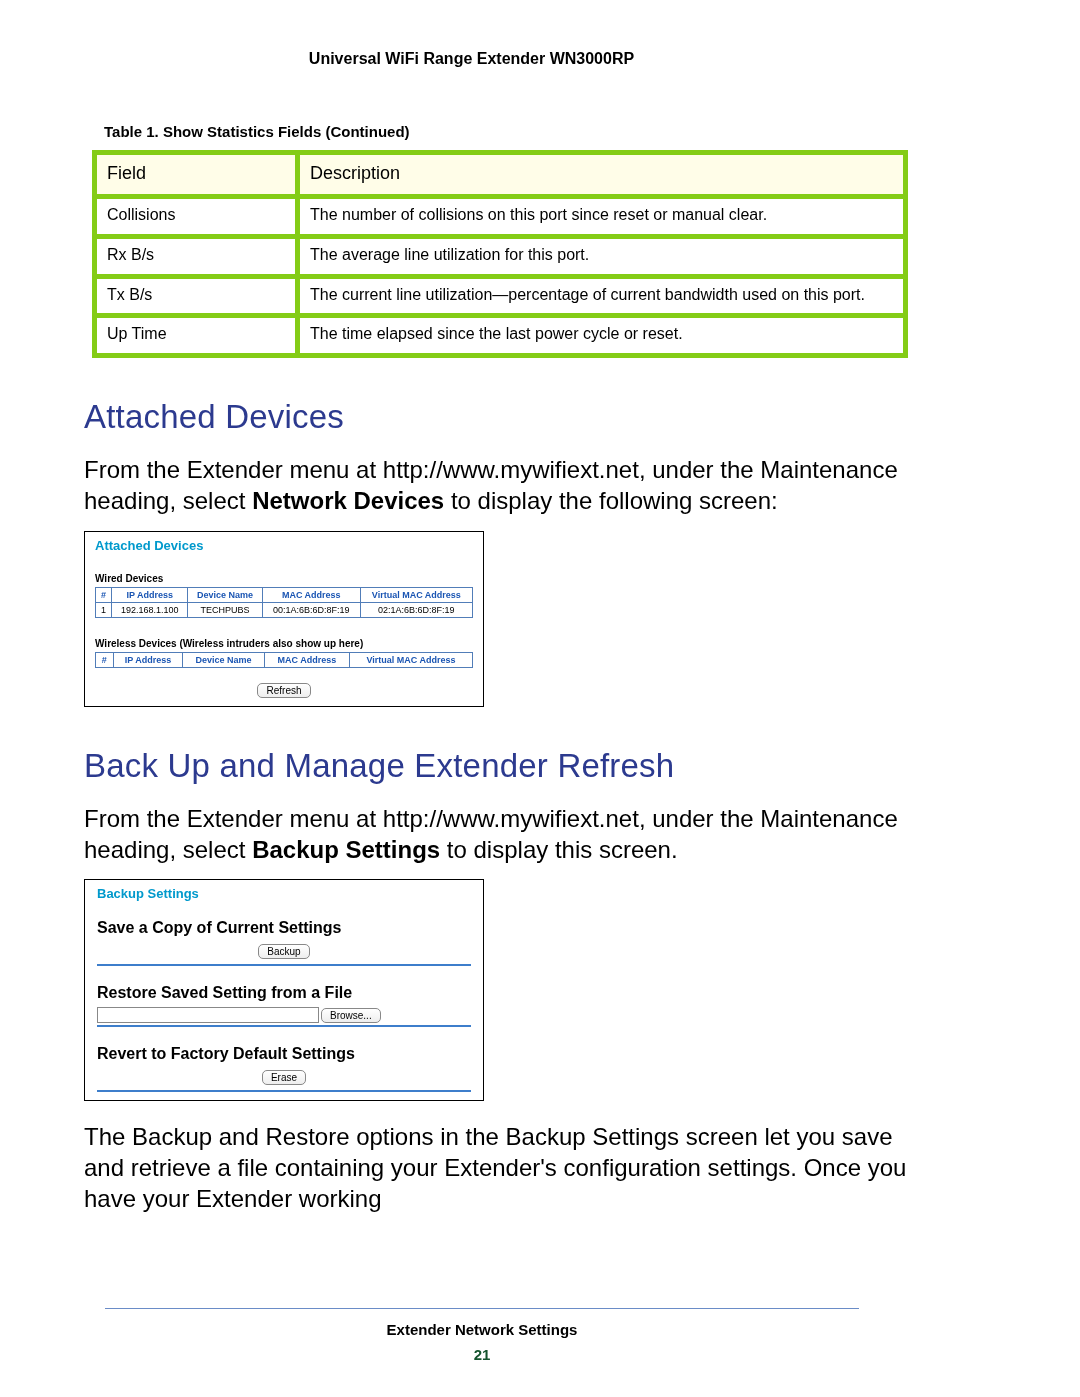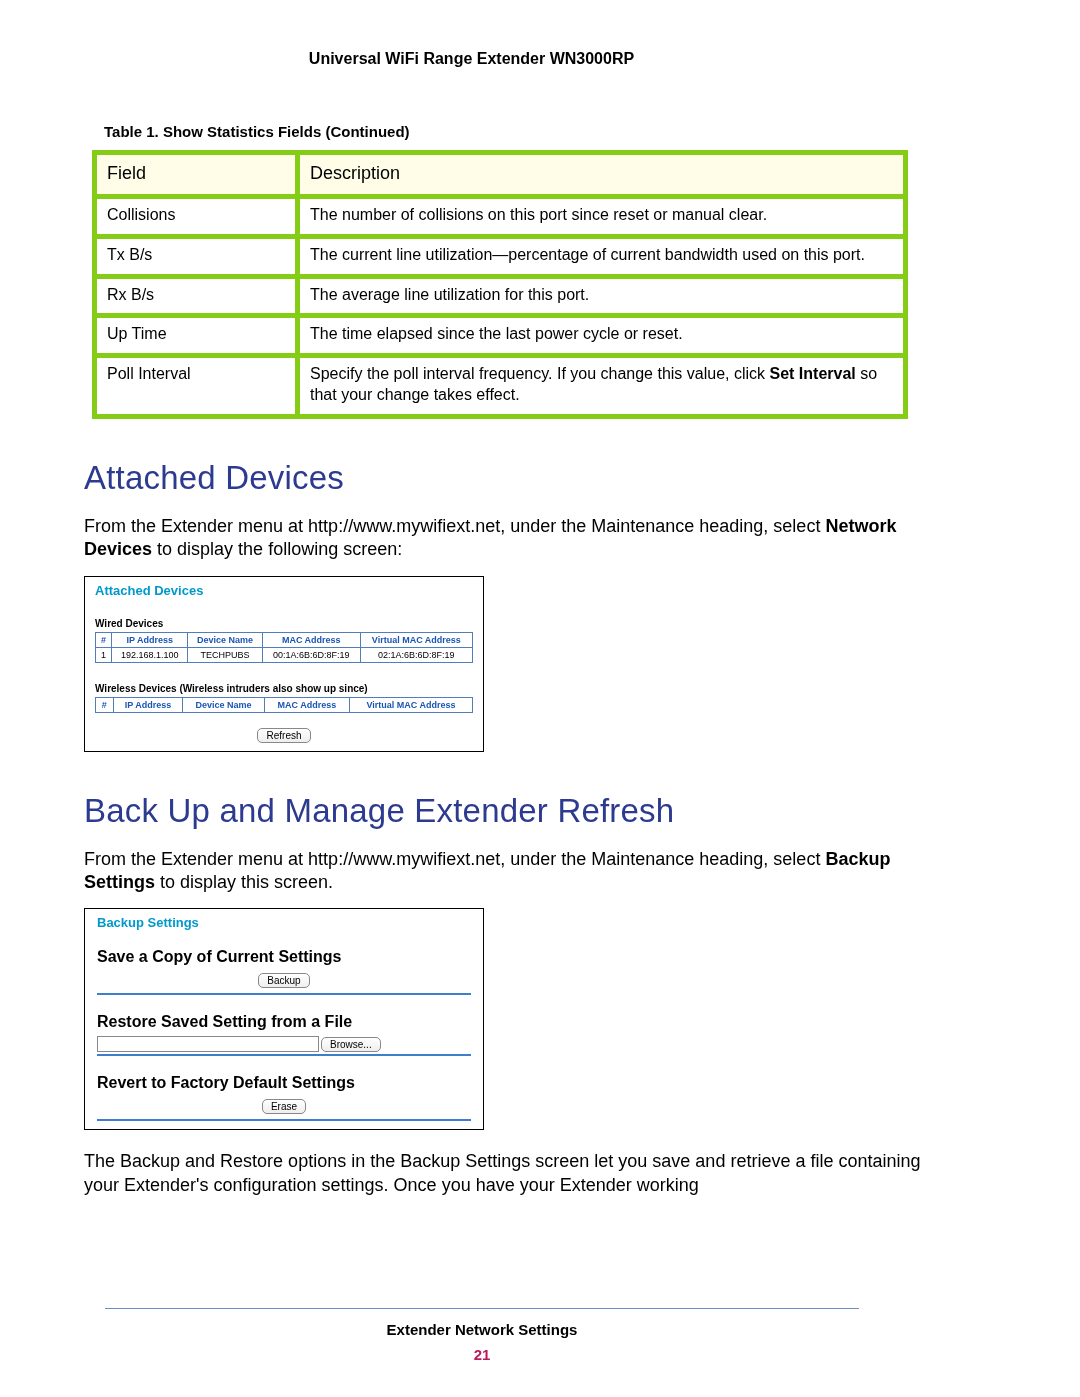--- a/index.html
+++ b/index.html
@@ -54,21 +54,21 @@
   .section-heading {
     font-family: "Arial Narrow", Arial, sans-serif;
     font-stretch: condensed;
     color: #2c3a8f;
     font-size: 33px;
     margin: 40px 0 18px 0;
     font-weight: 500;
     letter-spacing: 0.2px;
   }
   .body-text {
-    font-size: 18px;
+    font-size: 24px;
     line-height: 1.3;
     margin: 0 0 14px 0;
     width: 840px;
   }
   
   .shot {
     border: 1px solid #000;
     margin-left: 0;
     box-sizing: border-box;
     background: #fff;
@@ -157,21 +157,21 @@
   }
   .footer-rule {
     border-top: 1px solid #6a8cc7;
     margin-bottom: 12px;
   }
   .footer-line1 {
     font-weight: bold;
     font-size: 15px;
   }
   .footer-page {
-    color: #be185d;
+    color: #14532d;
     font-weight: bold;
     font-size: 15px;
     margin-top: 8px;
   }
 </style>
 </head>
 <body>
 
 <div class="page">
 
@@ -183,36 +183,30 @@
     <tbody>
         <tr>
       <th>Field</th>
       <th>Description</th>
     </tr>
     <tr>
       <td>Collisions</td>
       <td>The number of collisions on this port since reset or manual clear.</td>
     </tr>
     <tr>
+      <td>Rx B/s</td>
+      <td>The average line utilization for this port.</td>
+    </tr>
+    <tr>
       <td>Tx B/s</td>
       <td>The current line utilization—percentage of current bandwidth used on this port.</td>
     </tr>
     <tr>
-      <td>Rx B/s</td>
-      <td>The average line utilization for this port.</td>
-    </tr>
-    <tr>
       <td>Up Time</td>
       <td>The time elapsed since the last power cycle or reset.</td>
-    </tr>
-    <tr>
-      <td>Poll Interval</td>
-      <td>
-        <span>Specify the poll interval frequency. If you change this value, click </span><b>Set Interval</b><span> so that your change takes effect.</span>
-      </td>
     </tr>
   </tbody>
     </table>
 
   <h2 class="section-heading">Attached Devices</h2>
   <p class="body-text">
     <span>From the Extender menu at http://www.mywifiext.net, under the Maintenance heading, select </span><b>Network Devices</b><span> to display the following screen:</span>
   </p>
 
   <div class="shot shot1">
@@ -231,21 +225,21 @@
       <tr>
         <td>1</td>
         <td>192.168.1.100</td>
         <td>TECHPUBS</td>
         <td>00:1A:6B:6D:8F:19</td>
         <td>02:1A:6B:6D:8F:19</td>
       </tr>
     </tbody>
       </table>
 
-    <div class="shot-sub">Wireless Devices (Wireless intruders also show up since)</div>
+    <div class="shot-sub">Wireless Devices (Wireless intruders also show up here)</div>
     <table class="device">
       <tbody>
           <tr>
         <th>#</th>
         <th>IP Address</th>
         <th>Device Name</th>
         <th>MAC Address</th>
         <th>Virtual MAC Address</th>
       </tr>
     </tbody>

